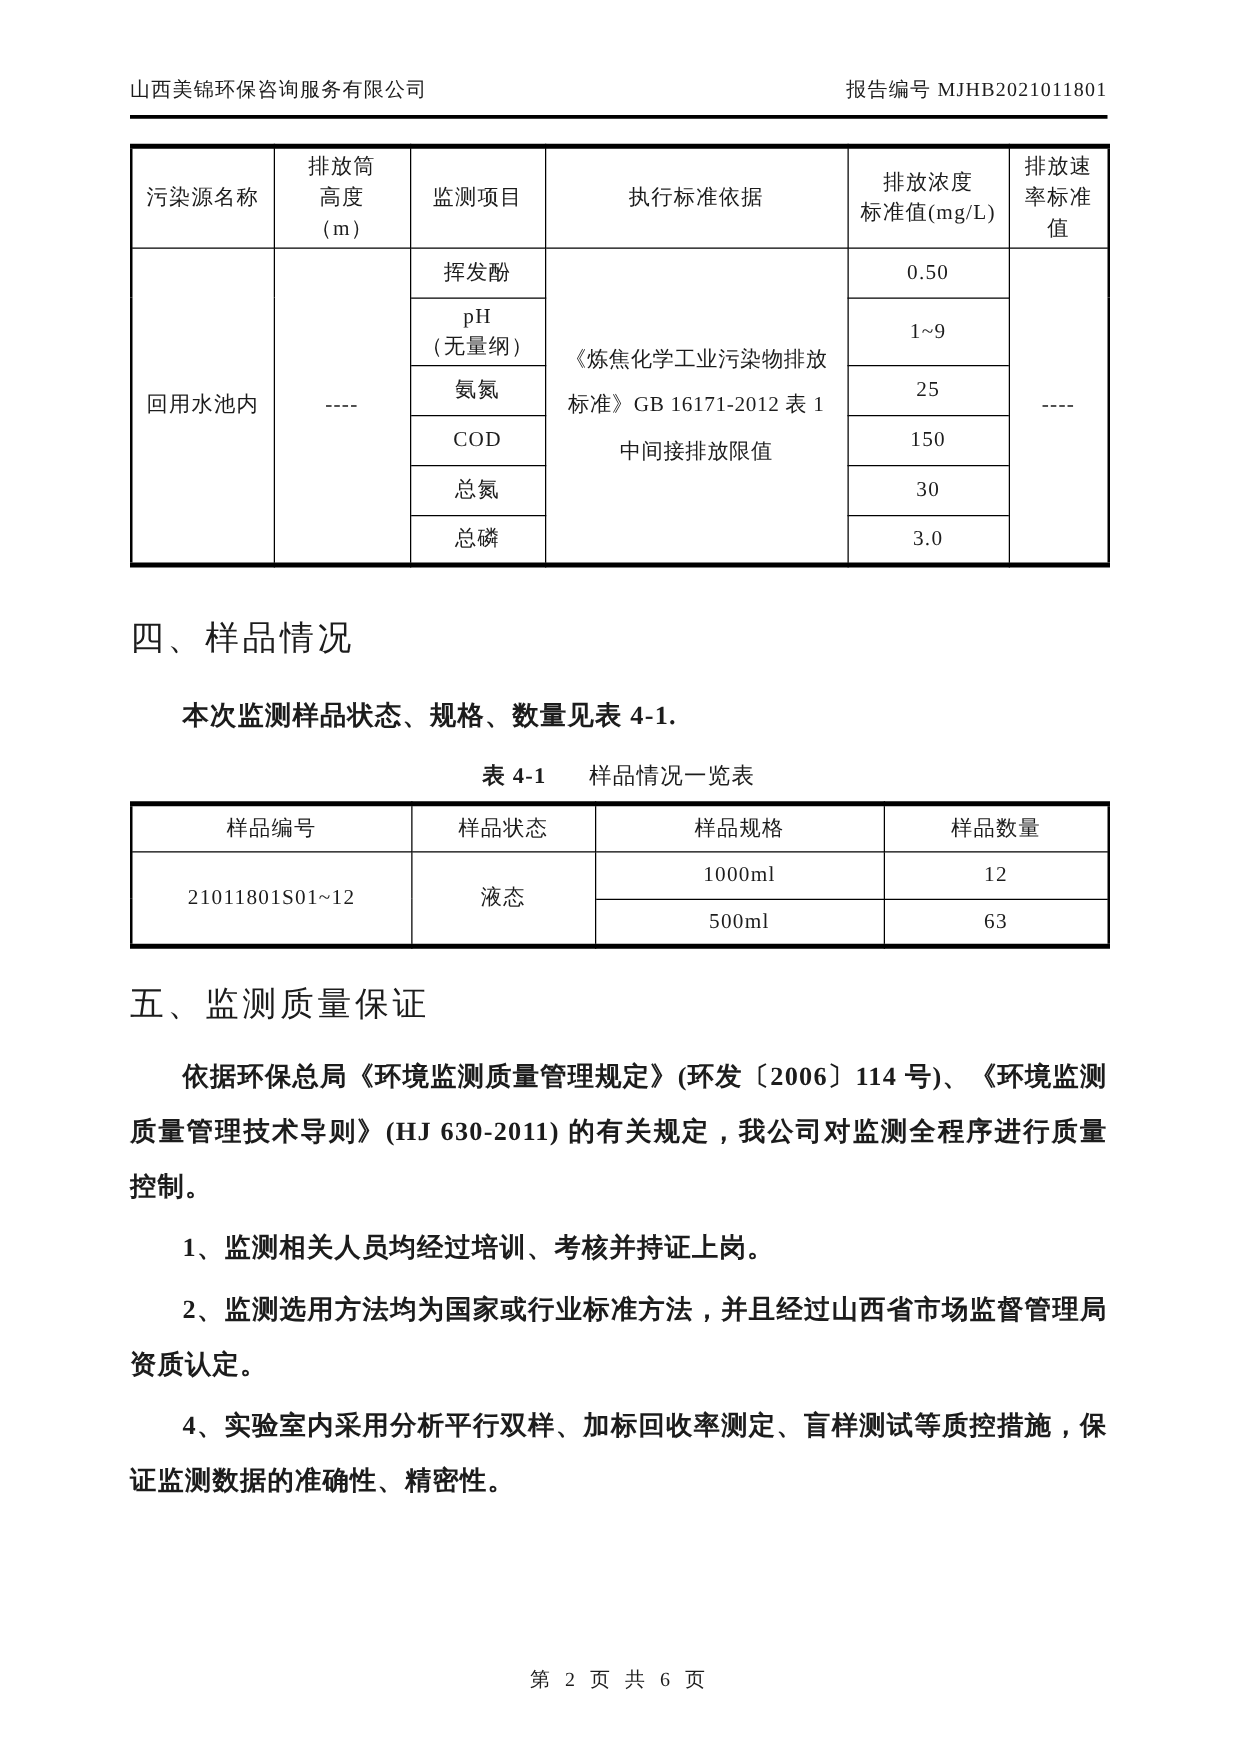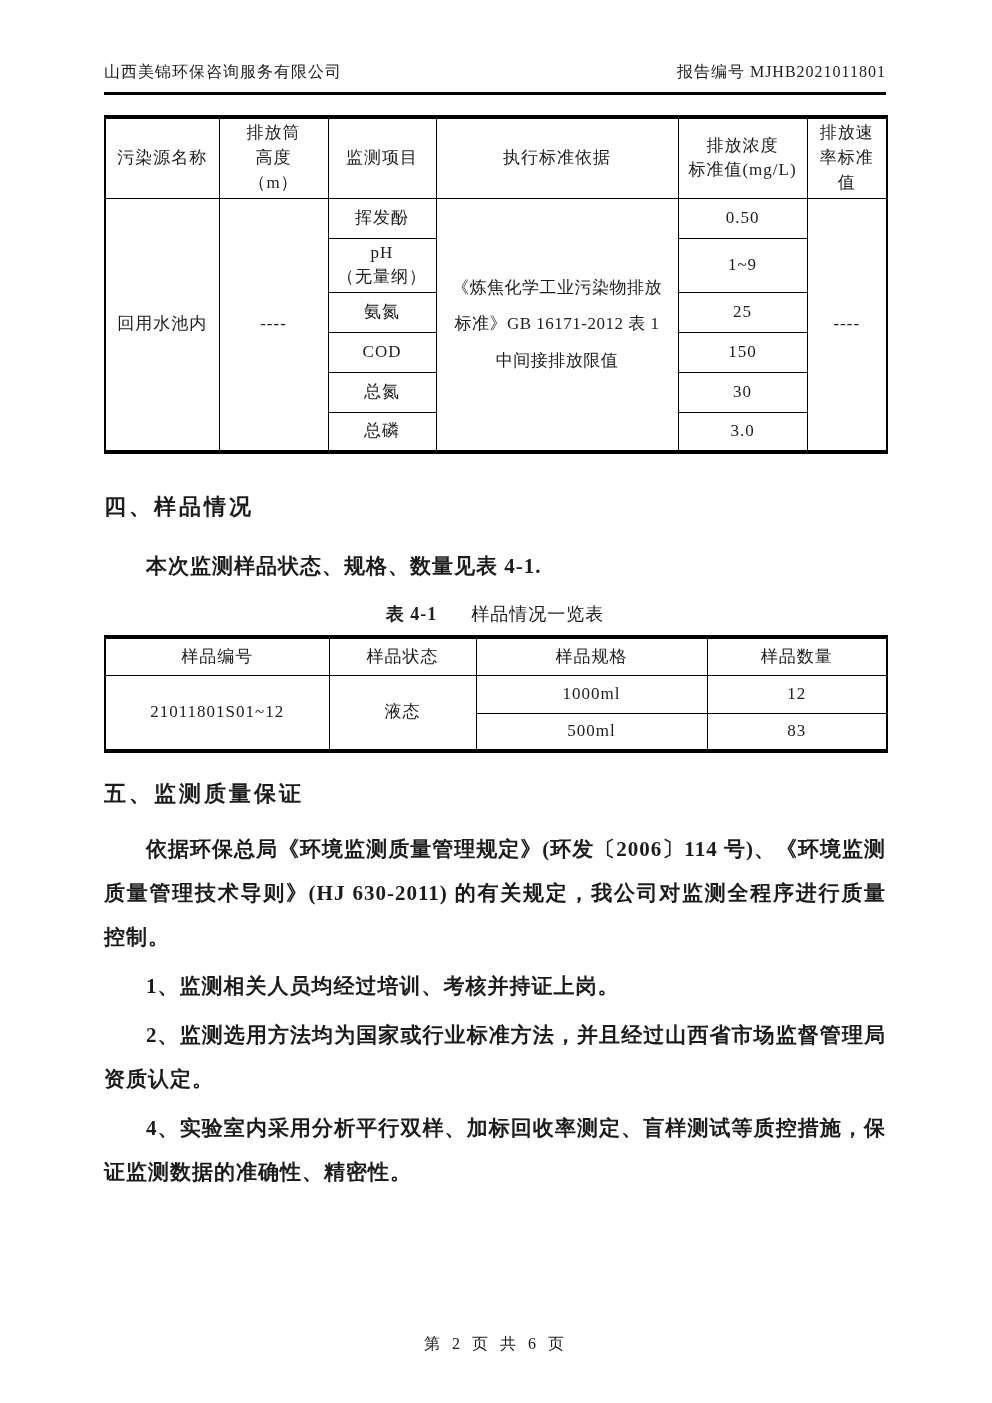--- a/index.html
+++ b/index.html
@@ -37,21 +37,21 @@
   }
   .pre { white-space: pre-line; }
   .t1 thead tr { height: 81px; }
   .t1 tbody tr { height: 40px; }
   .t1 tbody tr.tall { height: 44px; }
   .t1 .standard-cell { line-height: 2.15; letter-spacing: 0.5px; padding: 0 10px; }
   .t2 tr { height: 38px; }
 
   
   .section-title {
-    font-size: 22px; font-weight: bold; letter-spacing: 3px;
+    font-size: 27px; font-weight: normal; letter-spacing: 3px;
   }
   .h4 { margin-top: 38px; }
   .h5 { margin-top: 26px; }
   .body-par {
     font-size: 21px; line-height: 44px; letter-spacing: 1px;
     text-align: justify;
     text-indent: 2em;
     font-weight: bold;
   }
   .intro { margin-top: 22px; }
@@ -157,21 +157,21 @@
     </thead>
     <tbody>
       <tr>
         <td rowspan="2">21011801S01~12</td>
         <td rowspan="2">液态</td>
         <td>1000ml</td>
         <td>12</td>
       </tr>
       <tr>
         <td>500ml</td>
-        <td>83</td>
+        <td>63</td>
       </tr>
     </tbody>
   </table>
 
   <div class="section-title h5">五、监测质量保证</div>
 
   <p class="body-par qa-par">依据环保总局《环境监测质量管理规定》(环发〔2006〕114 号)、《环境监测质量管理技术导则》(HJ 630-2011) 的有关规定，我公司对监测全程序进行质量控制。</p>
   <p class="body-par qa-item">1、监测相关人员均经过培训、考核并持证上岗。</p>
   <p class="body-par qa-item">2、监测选用方法均为国家或行业标准方法，并且经过山西省市场监督管理局资质认定。</p>
   <p class="body-par qa-item">4、实验室内采用分析平行双样、加标回收率测定、盲样测试等质控措施，保证监测数据的准确性、精密性。</p>

